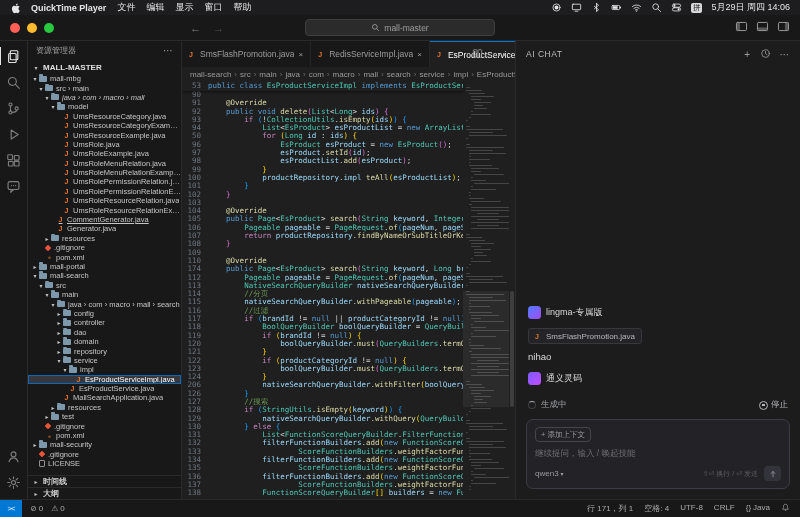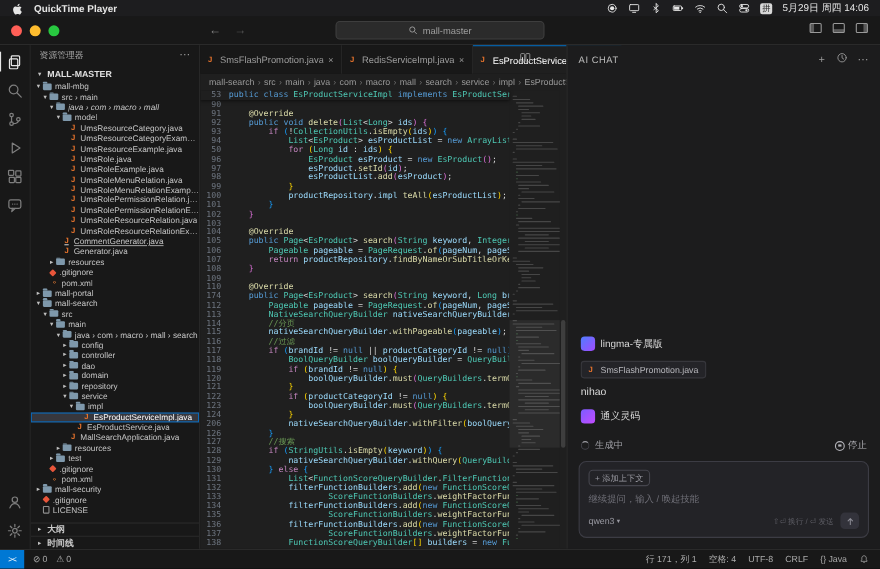--- a/index.html
+++ b/index.html
@@ -93,35 +93,42 @@
 .ctx{align-self:flex-start;border:1px solid #45454d;border-radius:4px;font-size:7.5px;color:#9a9aa2;padding:1.5px 5px;cursor:pointer}
 .ph{font-size:8.5px;color:#6e6e76}
 .ibottom{display:flex;align-items:center;font-size:8px;color:#9a9aa2}
 .model{display:flex;align-items:center;gap:2px;cursor:pointer}
 .hint{margin-left:auto;font-size:7px;color:#5b5b62;margin-right:6px}
 .send{width:17px;height:15px;border-radius:4px;background:#33333b;display:flex;align-items:center;justify-content:center;color:#8d8d95;cursor:pointer}
 
 .statusbar{height:18px;background:#181818;border-top:1px solid #2a2a2a;display:flex;align-items:center;font-size:8px;color:#ababab;flex:none}
 .remote{height:100%;background:#0078d4;width:22px;display:flex;align-items:center;justify-content:center;color:#fff;font-size:7.5px;letter-spacing:-1px;cursor:pointer}
 .sb-left{display:flex;align-items:center;gap:8px;padding:0 8px}
-.sb-right{margin-left:auto;display:flex;align-items:center;gap:11px;padding:0 10px}
+.sb-right{margin-left:auto;display:flex;align-items:flex-start;gap:11px;padding:0 10px}
 .sb-item{cursor:pointer;display:flex;align-items:center;gap:2px}
 </style>
 </head>
 <body>
 
 <div class="screen">
 
   <div class="menubar">
     <span class="mb-apple">
         <svg viewBox="0 0 13 16" width="10" height="12">
           <path fill="currentColor" d="M11.18 8.89c-.02-1.64 1.34-2.43 1.4-2.47-.76-1.12-1.95-1.27-2.37-1.29-1.01-.1-1.97.59-2.48.59-.51 0-1.3-.58-2.14-.56-1.1.02-2.11.64-2.68 1.62-1.14 1.98-.29 4.91.82 6.52.54.79 1.19 1.67 2.04 1.64.82-.03 1.13-.53 2.12-.53.99 0 1.27.53 2.14.51.88-.02 1.44-.8 1.98-1.59.62-.91.88-1.79.89-1.84-.02-.01-1.7-.65-1.72-2.6zM9.55 3.91c.45-.55.76-1.31.67-2.07-.65.03-1.44.43-1.91.98-.42.48-.79 1.26-.69 2 .73.06 1.47-.37 1.93-.91z"></path>
         </svg>
       </span>
     <span class="mb-app">QuickTime Player</span>
+    <span class="mb-menus">
+        <span class="mb-menu">文件</span>
+        <span class="mb-menu">编辑</span>
+        <span class="mb-menu">显示</span>
+        <span class="mb-menu">窗口</span>
+        <span class="mb-menu">帮助</span>
+      </span>
     <span class="mb-right">
       <span class="mb-right" style="gap:9px">
           <span class="mb-ic">
             <svg viewBox="0 0 16 16" width="11" height="11" fill="none" stroke="currentColor" stroke-width="1.2" stroke-linecap="round" stroke-linejoin="round">
               <circle cx="8" cy="8" r="2.8" fill="currentColor" stroke="none"></circle>
               <circle cx="8" cy="8" r="5.2"></circle>
             </svg>
           </span>
           <span class="mb-ic">
             <svg viewBox="0 0 16 16" width="11" height="11" fill="none" stroke="currentColor" stroke-width="1.2" stroke-linecap="round" stroke-linejoin="round">
@@ -480,25 +487,25 @@
             </div>
             <div class="tree-row" style="padding-left: 3px;">
               <span class="chev"></span>
               <span class="ficon i-file"></span>
               <span class="tlabel">LICENSE</span>
             </div>
           </div>
         <div class="side-secs">
             <div class="side-sec">
               <span class="chev">▸</span>
+              <span>时间线</span>
+            </div>
+            <div class="side-sec">
+              <span class="chev">▸</span>
               <span>大纲</span>
-            </div>
-            <div class="side-sec">
-              <span class="chev">▸</span>
-              <span>时间线</span>
             </div>
           </div>
       </div>
 
       <div class="editor">
         <div class="tabbar">
           <div style="display:flex;align-items:stretch;min-width:0">
               <div class="tab">
                 <span class="i-java tab-j">J</span>
                 <span class="tab-label">SmsFlashPromotion.java</span>

